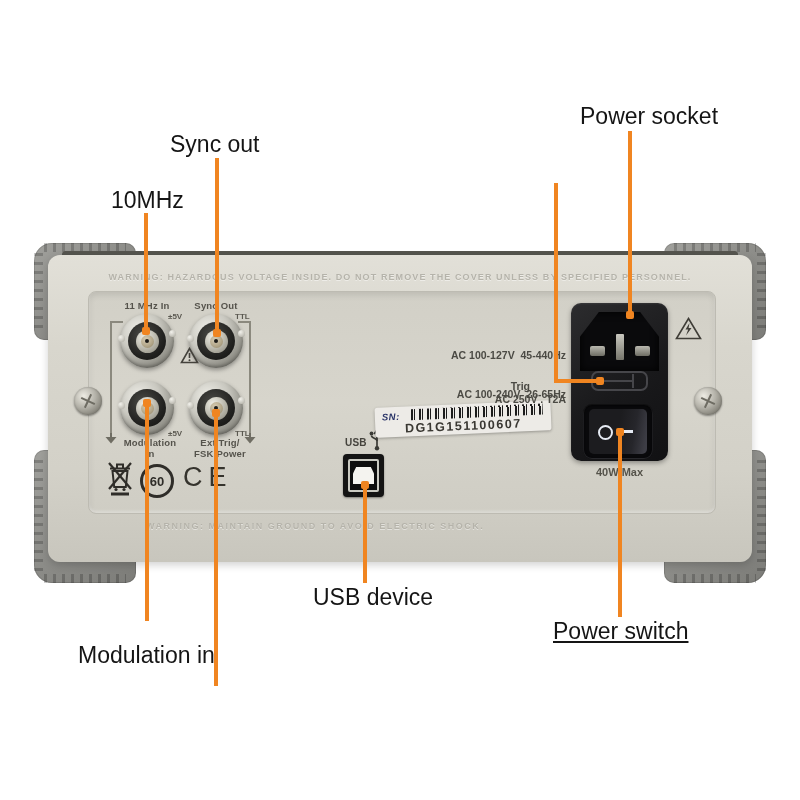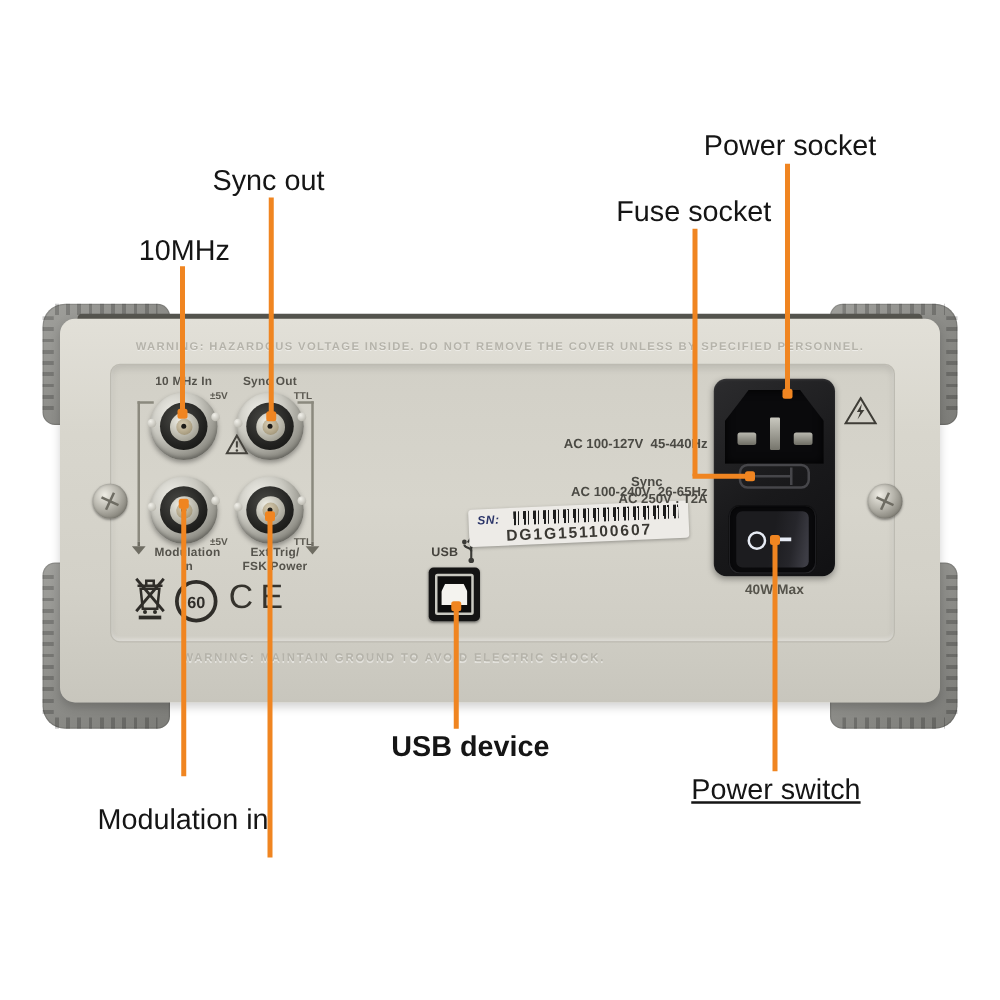--- a/index.html
+++ b/index.html
@@ -136,21 +136,21 @@
 
   <div class="screw" style="left:74px;top:387px;">
     <span style="transform:translate(-50%,-50%) rotate(25deg);"></span>
     <span style="transform:translate(-50%,-50%) rotate(115deg);"></span>
   </div>
   <div class="screw" style="left:694px;top:387px;">
     <span style="transform:translate(-50%,-50%) rotate(25deg);"></span>
     <span style="transform:translate(-50%,-50%) rotate(115deg);"></span>
   </div>
 
-  <div class="pp" style="left:107px;top:300px;width:80px;text-align:center;">10 MHz In</div>
+  <div class="pp" style="left:107px;top:300px;width:80px;text-align:center;">11 MHz In</div>
   <div class="pp-sm" style="left:168px;top:312px;">±5V</div>
   <div class="pp" style="left:176px;top:300px;width:80px;text-align:center;">Sync Out</div>
   <div class="pp-sm" style="left:235px;top:312px;">TTL</div>
 
   <div class="bnc" style="left:120px;top:314px;">
     <span class="bnc-lug" style="left:-2px;top:21px;"></span>
     <span class="bnc-lug" style="right:-2px;top:16px;"></span>
     <div class="bnc-dark">
         <div class="bnc-metal">
           <div class="bnc-pin">
@@ -258,21 +258,21 @@
   <div class="sticker">
     <span class="sn-prefix">SN:</span>
     <span class="barcode"></span>
     <span class="sn-num">DG1G151100607</span>
   </div>
 
   <div class="ptext" style="left:410px;top:323px;width:156px;text-align:right;">
     <div>AC 100-127V  45-440Hz</div>
     <div>AC 100-240V  26-65Hz</div>
   </div>
-  <div class="ptext" style="left:450px;top:380px;width:80px;text-align:right;">Sync</div>
+  <div class="ptext" style="left:450px;top:380px;width:80px;text-align:right;">Trig</div>
   <div class="ptext" style="left:430px;top:393px;width:136px;text-align:right;">AC 250V . T2A</div>
 
   <div class="pmod">
     <div class="inlet">
       <span class="pinc"></span>
       <span class="pinl"></span>
       <span class="pinr"></span>
     </div>
     <div class="fusedrawer">
       <span class="fuseslot"></span>
@@ -310,21 +310,20 @@
 
   <div class="cline accent" style="left: 214px; top: 412px; width: 4px; height: 274px; background-color: rgb(240, 133, 33);"></div>
   <div class="cdot accent" style="left: 212px; top: 409px; background-color: rgb(240, 133, 33);"></div>
 
   <div class="cline accent" style="left: 363px; top: 484px; width: 4px; height: 99px; background-color: rgb(240, 133, 33);"></div>
   <div class="cdot accent" style="left: 361px; top: 481px; background-color: rgb(240, 133, 33);"></div>
 
   <div class="cline accent" style="left: 618px; top: 431px; width: 4px; height: 186px; background-color: rgb(240, 133, 33);"></div>
   <div class="cdot accent" style="left: 616px; top: 428px; background-color: rgb(240, 133, 33);"></div>
 
-  <div class="callout" style="left:563px;top:103px;">Power socket</div>
-  <div class="callout" style="left:493px;top:156px;">Fuse socket</div>
+  <div class="callout" style="left:580px;top:103px;">Power socket</div>
   <div class="callout" style="left:170px;top:131px;">Sync out</div>
   <div class="callout" style="left:111px;top:187px;">10MHz</div>
   <div class="callout" style="left:78px;top:622px;margin-top:20px;">Modulation in</div>
-  <div class="callout" style="left:313px;top:584px;font-weight:bold;">USB device</div>
+  <div class="callout" style="left:313px;top:584px;">USB device</div>
   <div class="callout" style="left:553px;top:618px;text-decoration:underline;">Power switch</div>
 
 </div>
 
 </body></html>

